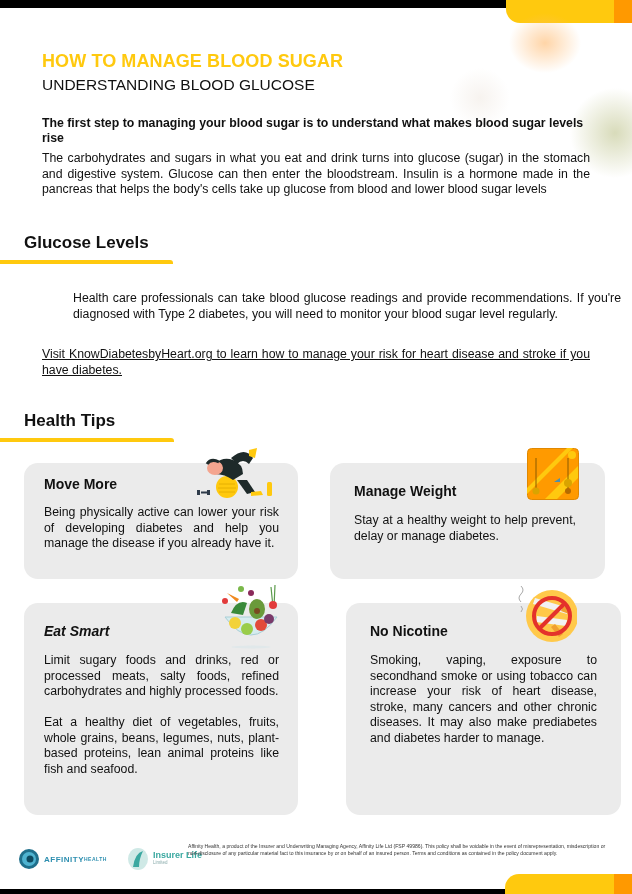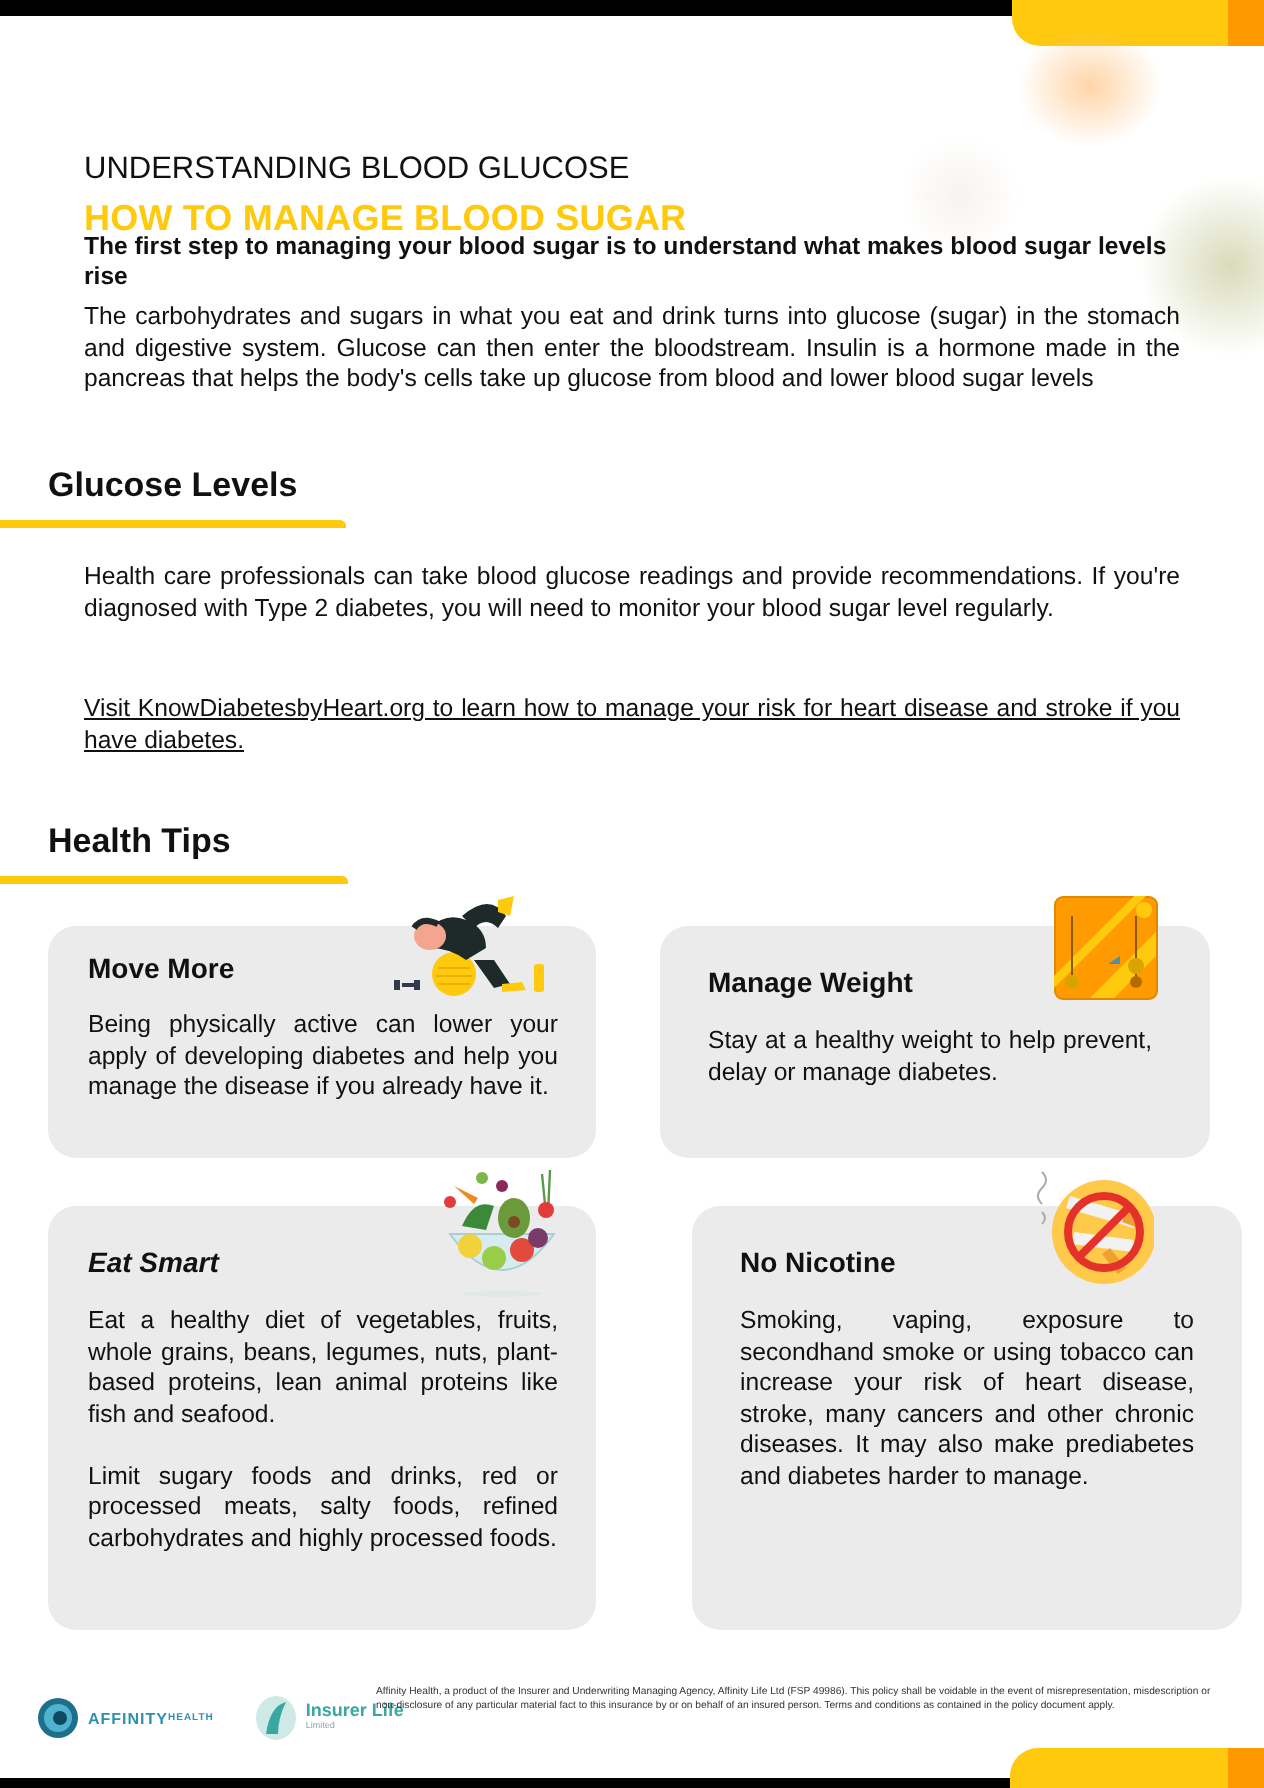--- a/index.html
+++ b/index.html
@@ -10,21 +10,21 @@
     .top-bar { position: absolute; left: 0; top: 0; width: 632px; height: 8px; background: #000; }
     .top-tab { position: absolute; left: 506px; top: 0; width: 120px; height: 23px; background: #ffc90e; border-bottom-left-radius: 14px; }
     .top-tab-accent { position: absolute; left: 614px; top: 0; width: 18px; height: 23px; background: #ff9900; }
     .hero-bg2 { position: absolute; left: 440px; top: 8px; width: 192px; height: 200px;
       background:
         radial-gradient(ellipse 48px 40px at 105px 35px, rgba(255,190,120,0.65), rgba(255,255,255,0) 75%),
         radial-gradient(ellipse 60px 60px at 175px 125px, rgba(190,195,140,0.6), rgba(255,255,255,0) 75%),
         radial-gradient(ellipse 40px 40px at 40px 90px, rgba(245,240,235,0.8), rgba(255,255,255,0) 75%);
     }
 
-    .title { position: absolute; left: 42px; top: 51px; font-size: 18px; font-weight: bold; color: #ffc90e; letter-spacing: 0.1px; margin-top: 48px; }
+    .title { position: absolute; left: 42px; top: 51px; font-size: 18px; font-weight: bold; color: #ffc90e; letter-spacing: 0.1px; }
     .subtitle { position: absolute; left: 42px; top: 76px; font-size: 15.5px; color: #111; text-align: center; }
 
     .intro-bold { position: absolute; left: 42px; top: 116px; width: 550px; font-size: 12.3px; font-weight: bold; line-height: 14.5px; }
     .intro-body { position: absolute; left: 42px; top: 151px; width: 548px; font-size: 12.3px; line-height: 15.5px; text-align: justify; }
 
     
     .section-h { position: absolute; left: 24px; font-size: 17px; font-weight: bold; color: #111; }
     .section-line { position: absolute; left: 0; height: 4px; background: #ffc90e; border-top-right-radius: 3px; }
 
     .para { position: absolute; left: 42px; width: 548px; font-size: 12.3px; line-height: 15.5px; text-align: justify; }
@@ -62,30 +62,30 @@
 <div class="hero-bg2"></div>
 
 <div class="title">HOW TO MANAGE BLOOD SUGAR</div>
 <div class="subtitle">UNDERSTANDING BLOOD GLUCOSE</div>
 
 <div class="intro-bold">The first step to managing your blood sugar is to understand what makes blood sugar levels rise</div>
 <div class="intro-body">The carbohydrates and sugars in what you eat and drink turns into glucose (sugar) in the stomach and digestive system. Glucose can then enter the bloodstream. Insulin is a hormone made in the pancreas that helps the body's cells take up glucose from blood and lower blood sugar levels</div>
 
 <div class="section-h" style="top:233px;">Glucose Levels</div>
 <div class="section-line" style="top:260px; width:173px;"></div>
-<div class="para" style="top:281px;">Health care professionals can take blood glucose readings and provide recommendations. If you're diagnosed with Type 2 diabetes, you will need to monitor your blood sugar level regularly.</div>
+<div class="para" style="top:291px;margin-left:31px;">Health care professionals can take blood glucose readings and provide recommendations. If you're diagnosed with Type 2 diabetes, you will need to monitor your blood sugar level regularly.</div>
 <div class="para" style="top:347px;text-decoration:underline;">Visit KnowDiabetesbyHeart.org to learn how to manage your risk for heart disease and stroke if you have diabetes.</div>
 
 <div class="section-h" style="top:411px;text-align:right;">Health Tips</div>
 <div class="section-line" style="top:438px; width:174px;"></div>
 
 <div class="card" style="left:24px; top:463px; width:274px; height:116px;">
   <div class="card-title" style="left:20px; top:13px;">Move More</div>
   <div class="card-text" style="left:20px; top:42px; width:235px;">
-    <p>Being physically active can lower your apply of developing diabetes and help you manage the disease if you already have it.</p>
+    <p>Being physically active can lower your risk of developing diabetes and help you manage the disease if you already have it.</p>
   </div>
 </div>
 <svg class="illus" style="left:193px; top:446px;" width="82" height="54" viewBox="0 0 82 54">
   <circle cx="34" cy="41" r="11" fill="#ffc90e"></circle>
   <path d="M26 38 h16 M25 42 h18 M26 46 h16" stroke="#e0ab00" stroke-width="0.8"></path>
   <path d="M22 18 q8 -8 18 -4 q10 4 10 14 l-10 6 q-8 -6 -18 -6z" fill="#1e2a2a"></path>
   <path d="M38 12 q14 -12 22 0 l-4 6 q-6 -6 -12 0z" fill="#1e2a2a"></path>
   <path d="M56 4 l8 -2 l-2 10 l-6 -2z" fill="#ffc90e"></path>
   <path d="M44 34 l10 0 l8 12 l-8 2z" fill="#1e2a2a"></path>
   <path d="M58 46 l10 -1 l2 4 l-12 1z" fill="#ffc90e"></path>
@@ -112,22 +112,22 @@
   <line x1="41" y1="10" x2="41" y2="42" stroke="#8a5a00" stroke-width="1"></line>
   <circle cx="41" cy="35" r="4" fill="#d9a400"></circle>
   <circle cx="41" cy="43" r="3" fill="#b56b00"></circle>
   <path d="M27 34 l6 -4 l0 4z" fill="#4a90b0"></path>
   <circle cx="45" cy="7" r="4" fill="#ffc90e"></circle>
 </svg>
 
 <div class="card" style="left:24px; top:603px; width:274px; height:212px;">
   <div class="card-title" style="left:20px; top:20px;font-style:italic;">Eat Smart</div>
   <div class="card-text" style="left:20px; top:50px; width:235px;">
+    <p>Limit sugary foods and drinks, red or processed meats, salty foods, refined carbohydrates and highly processed foods.</p>
     <p>Eat a healthy diet of vegetables, fruits, whole grains, beans, legumes, nuts, plant-based proteins, lean animal proteins like fish and seafood.</p>
-    <p>Limit sugary foods and drinks, red or processed meats, salty foods, refined carbohydrates and highly processed foods.</p>
   </div>
 </div>
 <svg class="illus" style="left:221px; top:583px;" width="60" height="66" viewBox="0 0 60 66">
   <path d="M4 34 q26 36 52 0z" fill="#d6ecef" stroke="#a8cfd6"></path>
   <circle cx="14" cy="40" r="6" fill="#f2d23a"></circle>
   <circle cx="26" cy="46" r="6" fill="#9acd4a"></circle>
   <circle cx="40" cy="42" r="6" fill="#e24b3b"></circle>
   <circle cx="48" cy="36" r="5" fill="#7a3a6a"></circle>
   <ellipse cx="36" cy="26" rx="8" ry="10" fill="#6a9a3a"></ellipse>
   <circle cx="36" cy="28" r="3" fill="#7a4a20"></circle>

